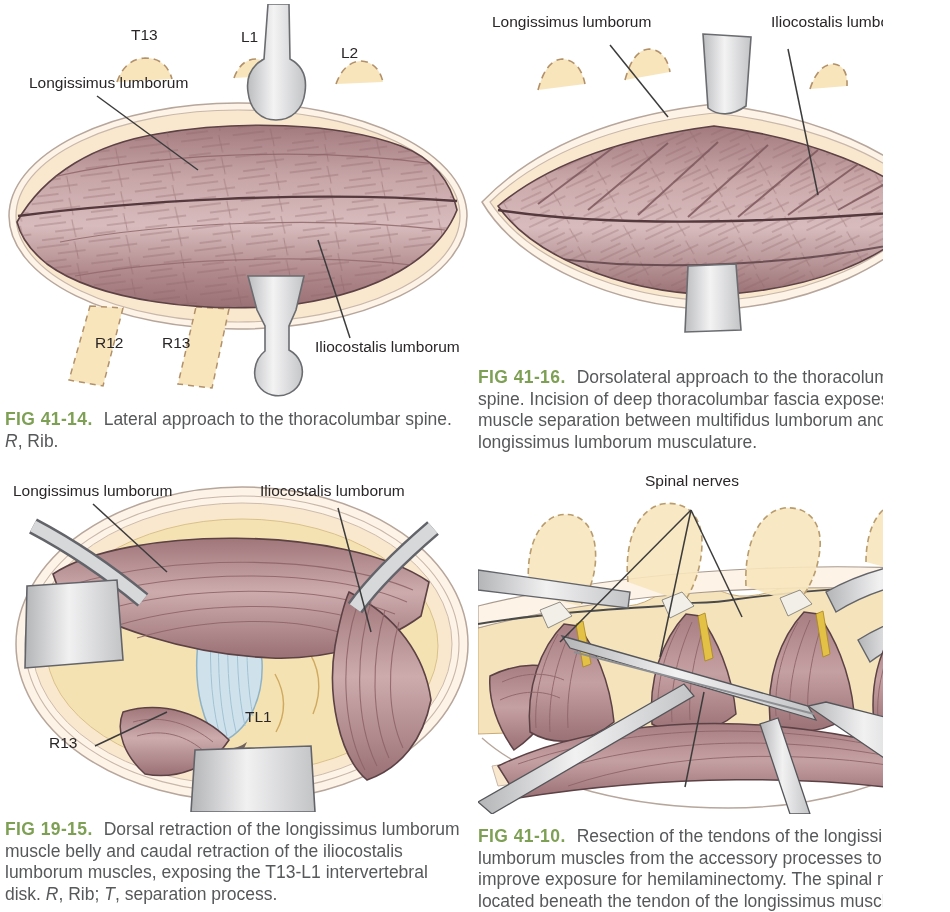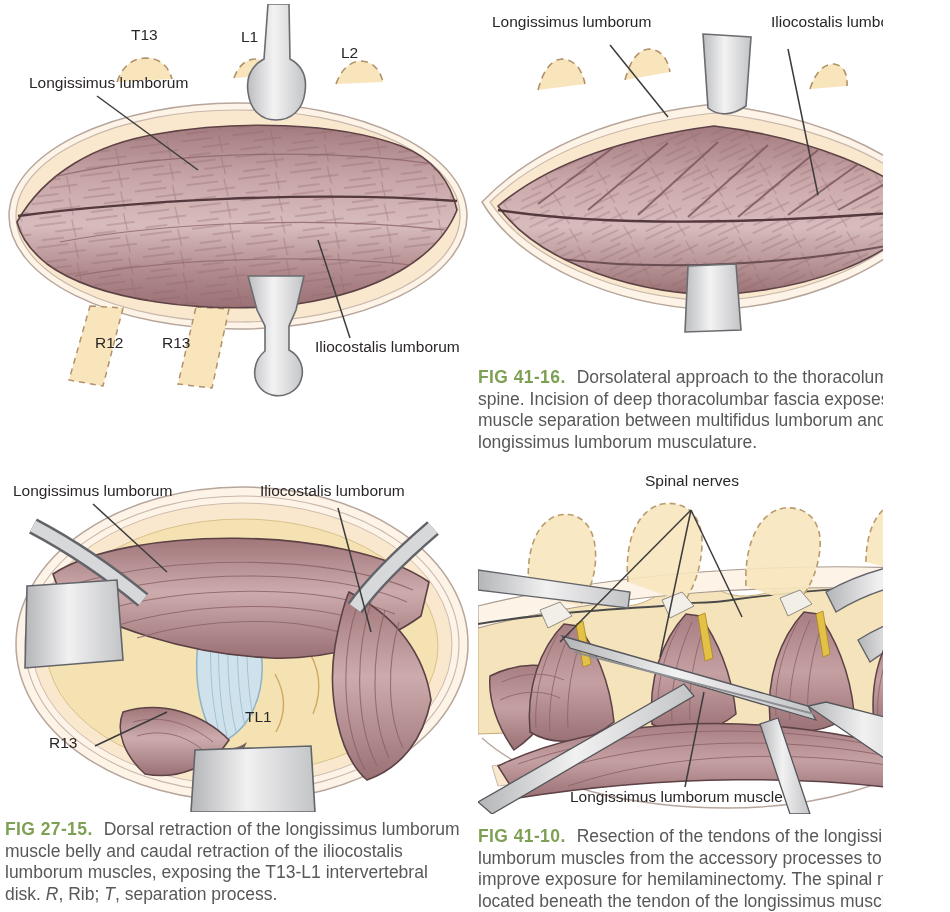--- a/index.html
+++ b/index.html
@@ -64,20 +64,23 @@
         <line x1="345" y1="334" x2="313" y2="236" stroke="#3c3c3c" stroke-width="1.5"></line>
       </svg>
       <div class="ann" style="left:126px;top:22px;">T13</div>
       <div class="ann" style="left:236px;top:24px;">L1</div>
       <div class="ann" style="left:336px;top:40px;">L2</div>
       <div class="ann" style="left:24px;top:70px;">Longissimus lumborum</div>
       <div class="ann" style="left:46px;top:330px;margin-left:44px;">R12</div>
       <div class="ann" style="left:157px;top:330px;">R13</div>
       <div class="ann" style="left:310px;top:334px;">Iliocostalis lumborum</div>
     </div>
+    <figcaption class="cap" style="width:452px;">
+      <span class="figlab">FIG 41-14.</span><span><span>Lateral approach to the thoracolumbar spine. </span><span style="font-style: italic;">R</span><span>, Rib.</span></span>
+    </figcaption>
   </figure>
 
   <figure class="panel" style="left:478px;top:4px;width:467px;">
     <div class="illo" style="width:467px;height:356px;">
       <svg viewBox="0 0 467 356" width="467" height="356">
         <defs>
           <linearGradient id="bSteel" x1="0" y1="0" x2="1" y2="0">
             <stop offset="0" stop-color="#bcbdbf"></stop>
               <stop offset="0.45" stop-color="#f3f3f4"></stop>
               <stop offset="1" stop-color="#c3c4c6"></stop>
@@ -189,21 +192,21 @@
         <line x1="88" y1="30" x2="162" y2="98" stroke="#3c3c3c" stroke-width="1.5"></line>
         <line x1="333" y1="34" x2="366" y2="158" stroke="#3c3c3c" stroke-width="1.5"></line>
         <line x1="90" y1="272" x2="162" y2="238" stroke="#3c3c3c" stroke-width="1.5"></line>
       </svg>
       <div class="ann" style="left:8px;top:8px;">Longissimus lumborum</div>
       <div class="ann" style="left:255px;top:8px;">Iliocostalis lumborum</div>
       <div class="ann" style="left:44px;top:260px;">R13</div>
       <div class="ann" style="left:240px;top:234px;">TL1</div>
     </div>
     <figcaption class="cap" style="width:456px;">
-      <span class="figlab">FIG 27-15.</span><span><span>Dorsal retraction of the longissimus lumborum muscle belly and caudal retraction of the iliocostalis lumborum muscles, exposing the T13-L1 intervertebral disk. </span><span style="font-style: italic;">R</span><span>, Rib; </span><span style="font-style: italic;">T</span><span>, separation process.</span></span>
+      <span class="figlab">FIG 19-15.</span><span><span>Dorsal retraction of the longissimus lumborum muscle belly and caudal retraction of the iliocostalis lumborum muscles, exposing the T13-L1 intervertebral disk. </span><span style="font-style: italic;">R</span><span>, Rib; </span><span style="font-style: italic;">T</span><span>, separation process.</span></span>
     </figcaption>
   </figure>
 
   <figure class="panel" style="left:478px;top:466px;width:470px;">
     <div class="illo" style="width:467px;height:348px;">
       <svg viewBox="0 0 467 348" width="467" height="348">
         <defs>
           <linearGradient id="dSteel" x1="0" y1="0" x2="1" y2="0">
             <stop offset="0" stop-color="#b4b5b7"></stop>
               <stop offset="0.45" stop-color="#f1f1f2"></stop>
@@ -280,20 +283,19 @@
         <path d="M300,252 L332,348 L312,348 L282,258 Z" fill="url(#dSteel)" stroke="#55565a" stroke-width="1.3"></path>
         <path d="M330,240 L412,296 C428,306 446,300 452,288 C458,276 450,262 434,258 L348,236 Z" fill="url(#dSteel)" stroke="#55565a" stroke-width="1.3"></path>
         <ellipse cx="428" cy="281" rx="11" ry="6" fill="#f5e3bb" stroke="#55565a" stroke-width="1.2" transform="rotate(18 428 281)"></ellipse>
 
         <line x1="213" y1="44" x2="82" y2="176" stroke="#3c3c3c" stroke-width="1.5"></line>
         <line x1="213" y1="44" x2="182" y2="191" stroke="#3c3c3c" stroke-width="1.5"></line>
         <line x1="213" y1="44" x2="264" y2="151" stroke="#3c3c3c" stroke-width="1.5"></line>
         <line x1="207" y1="321" x2="226" y2="226" stroke="#3c3c3c" stroke-width="1.5"></line>
       </svg>
       <div class="ann" style="left:167px;top:6px;">Spinal nerves</div>
-      <div class="ann" style="left:92px;top:322px;">Longissimus lumborum muscle</div>
     </div>
     <figcaption class="cap" style="width:470px;margin-top:12px;">
       <span class="figlab">FIG 41-10.</span><span><span>Resection of the tendons of the longissimus lumborum muscles from the accessory processes to improve exposure for hemilaminectomy. The spinal nerve is located beneath the tendon of the longissimus muscle.</span></span>
     </figcaption>
   </figure>
 
 </div>
 
 </body></html>

